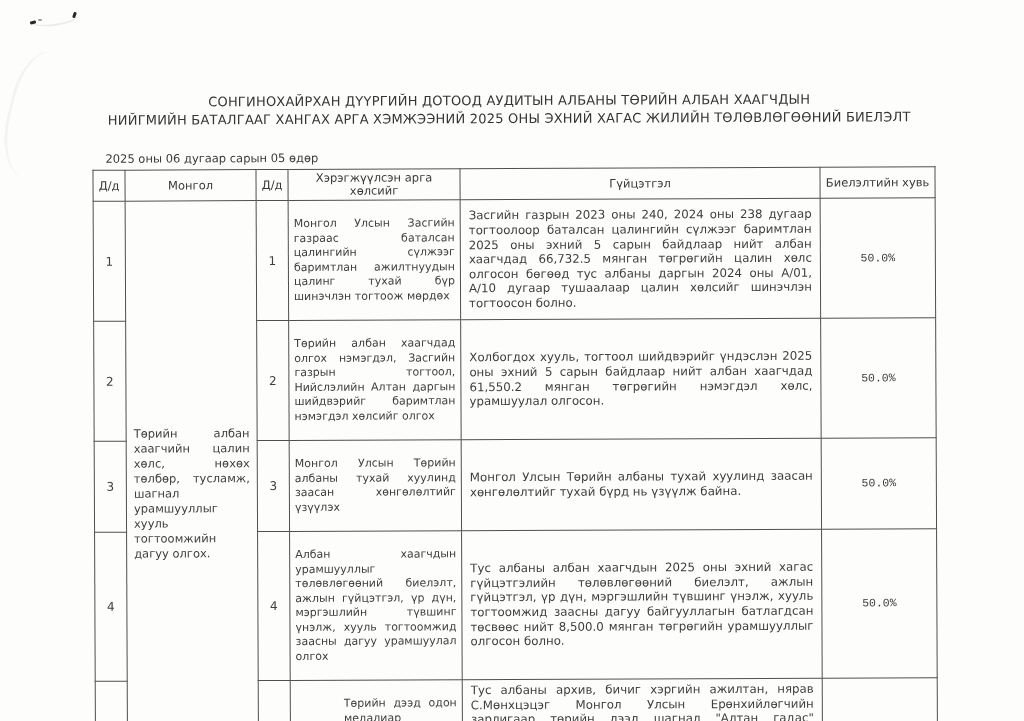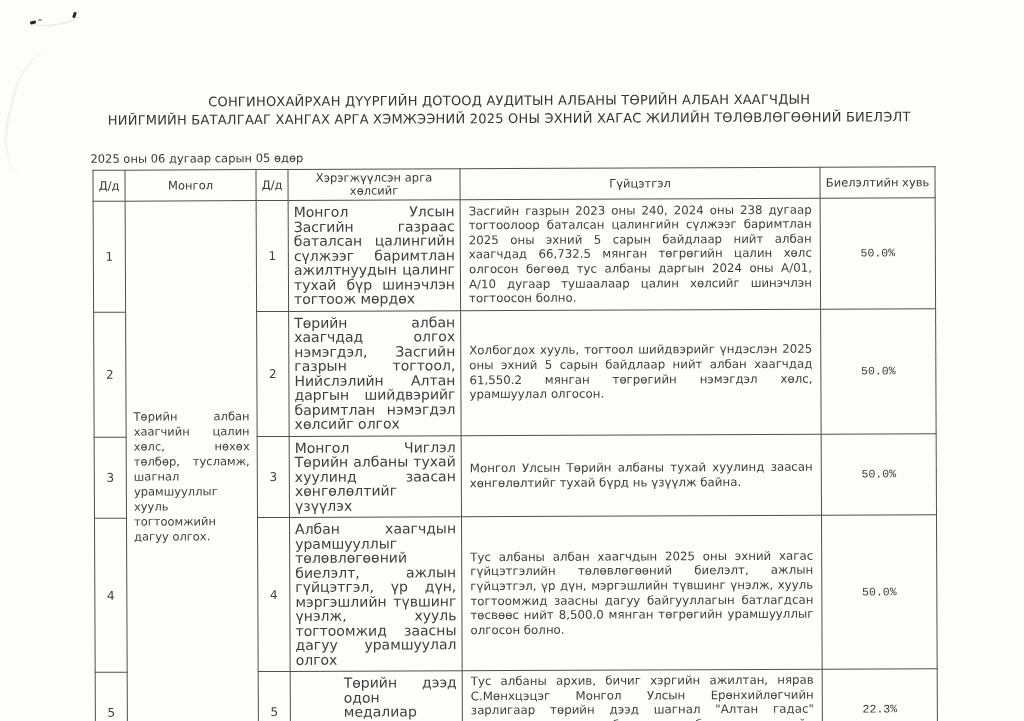--- a/index.html
+++ b/index.html
@@ -5,28 +5,28 @@
   html,body{margin:0;padding:0;}
   body{
     width:1024px;height:721px;overflow:hidden;position:relative;
     background:#fdfdfc;
     font-family:"DejaVu Sans","Liberation Sans",sans-serif;
     color:#3d3d3d;
   }
   .doc{position:absolute;inset:0;transform:rotate(-0.25deg);transform-origin:50% 40%;}
   .title{position:absolute;top:92px;left:0;right:4px;text-align:center;
     font-size:13px;line-height:18px;color:#353535;letter-spacing:.2px;white-space:nowrap;}
-  .date{position:absolute;top:150px;left:91px;font-size:11.5px;color:#383838;text-align:right;}
+  .date{position:absolute;top:150px;left:106px;font-size:11.5px;color:#383838;text-align:right;}
   table{position:absolute;top:168px;left:93px;width:842px;border-collapse:collapse;table-layout:fixed;}
   td,th{border:1px solid #4f4f4f;font-size:11px;line-height:14px;color:#3e3e3e;
     padding:2px 4px;overflow:hidden;vertical-align:middle;font-weight:normal;}
   th{text-align:center;font-size:11.5px;line-height:13px;color:#383838;}
   td.num{text-align:center;font-size:12px;}
   td.direction{text-align:justify;vertical-align:middle;padding:4px 7px;font-size:11.5px;line-height:15px;}
-  td.measure{text-align:justify;vertical-align:top;padding:4px 5px;font-size:14px;line-height:14.5px;}
+  td.measure{text-align:justify;vertical-align:top;padding:16px 5px;font-size:11px;line-height:14.5px;}
   td.execution{text-align:justify;padding:3px 8px;font-size:11.8px;line-height:14.6px;}
   td.percent{text-align:center;font-size:11.5px;font-family:Liberation Mono, monospace;}
   td.vtop{vertical-align:top;}
   .clip{overflow:hidden;}
   .clip-m{height:72px;margin-left:48px;}
   .clip-e{height:70px;}
   
   .speck{position:absolute;background:#26262b;border-radius:1px;}
   .speck-a{left:30px;top:21px;width:6px;height:3px;transform:rotate(-12deg);}
   .speck-b{left:38px;top:19px;width:4px;height:2px;opacity:.45;}
@@ -84,21 +84,21 @@
     <tr style="height:103px">
       <td class="num">2</td>
       <td class="num">2</td>
       <td class="measure">Төрийн албан хаагчдад олгох нэмэгдэл, Засгийн газрын тогтоол, Нийслэлийн Алтан даргын шийдвэрийг баримтлан нэмэгдэл хөлсийг олгох</td>
       <td class="execution">Холбогдох хууль, тогтоол шийдвэрийг үндэслэн 2025 оны эхний 5 сарын байдлаар нийт албан хаагчдад 61,550.2 мянган төгрөгийн нэмэгдэл хөлс, урамшуулал олгосон.</td>
       <td class="percent">50.0%</td>
     </tr>
     <tr style="height:62px">
       <td class="num">3</td>
       <td class="num">3</td>
-      <td class="measure">Монгол Чиглэл Төрийн албаны тухай хуулинд заасан хөнгөлөлтийг үзүүлэх</td>
+      <td class="measure">Монгол Улсын Төрийн албаны тухай хуулинд заасан хөнгөлөлтийг үзүүлэх</td>
       <td class="execution">Монгол Улсын Төрийн албаны тухай хуулинд заасан хөнгөлөлтийг тухай бүрд нь үзүүлж байна.</td>
       <td class="percent">50.0%</td>
     </tr>
     <tr style="height:120px">
       <td class="num">4</td>
       <td class="num">4</td>
       <td class="measure">Албан хаагчдын урамшууллыг төлөвлөгөөний биелэлт, ажлын гүйцэтгэл, үр дүн, мэргэшлийн түвшинг үнэлж, хууль тогтоомжид заасны дагуу урамшуулал олгох</td>
       <td class="execution">Тус албаны албан хаагчдын 2025 оны эхний хагас гүйцэтгэлийн төлөвлөгөөний биелэлт, ажлын гүйцэтгэл, үр дүн, мэргэшлийн түвшинг үнэлж, хууль тогтоомжид заасны дагуу байгууллагын батлагдсан төсвөөс нийт 8,500.0 мянган төгрөгийн урамшууллыг олгосон болно.</td>
       <td class="percent">50.0%</td>
     </tr>

